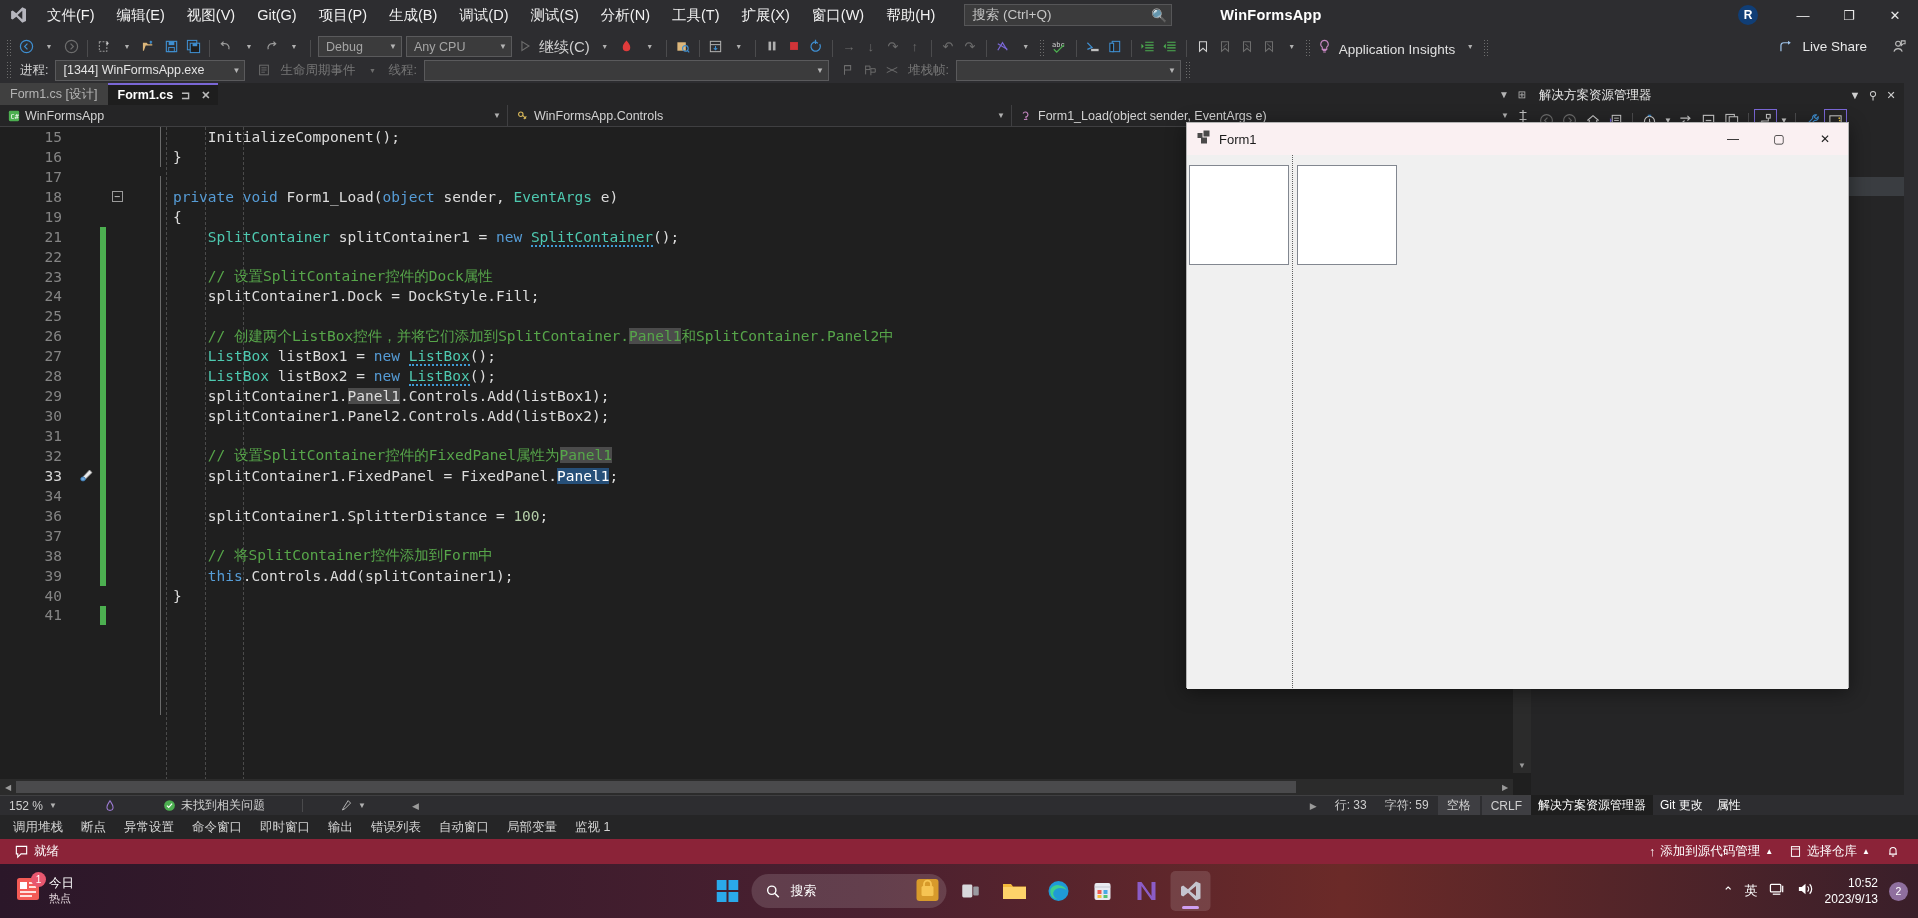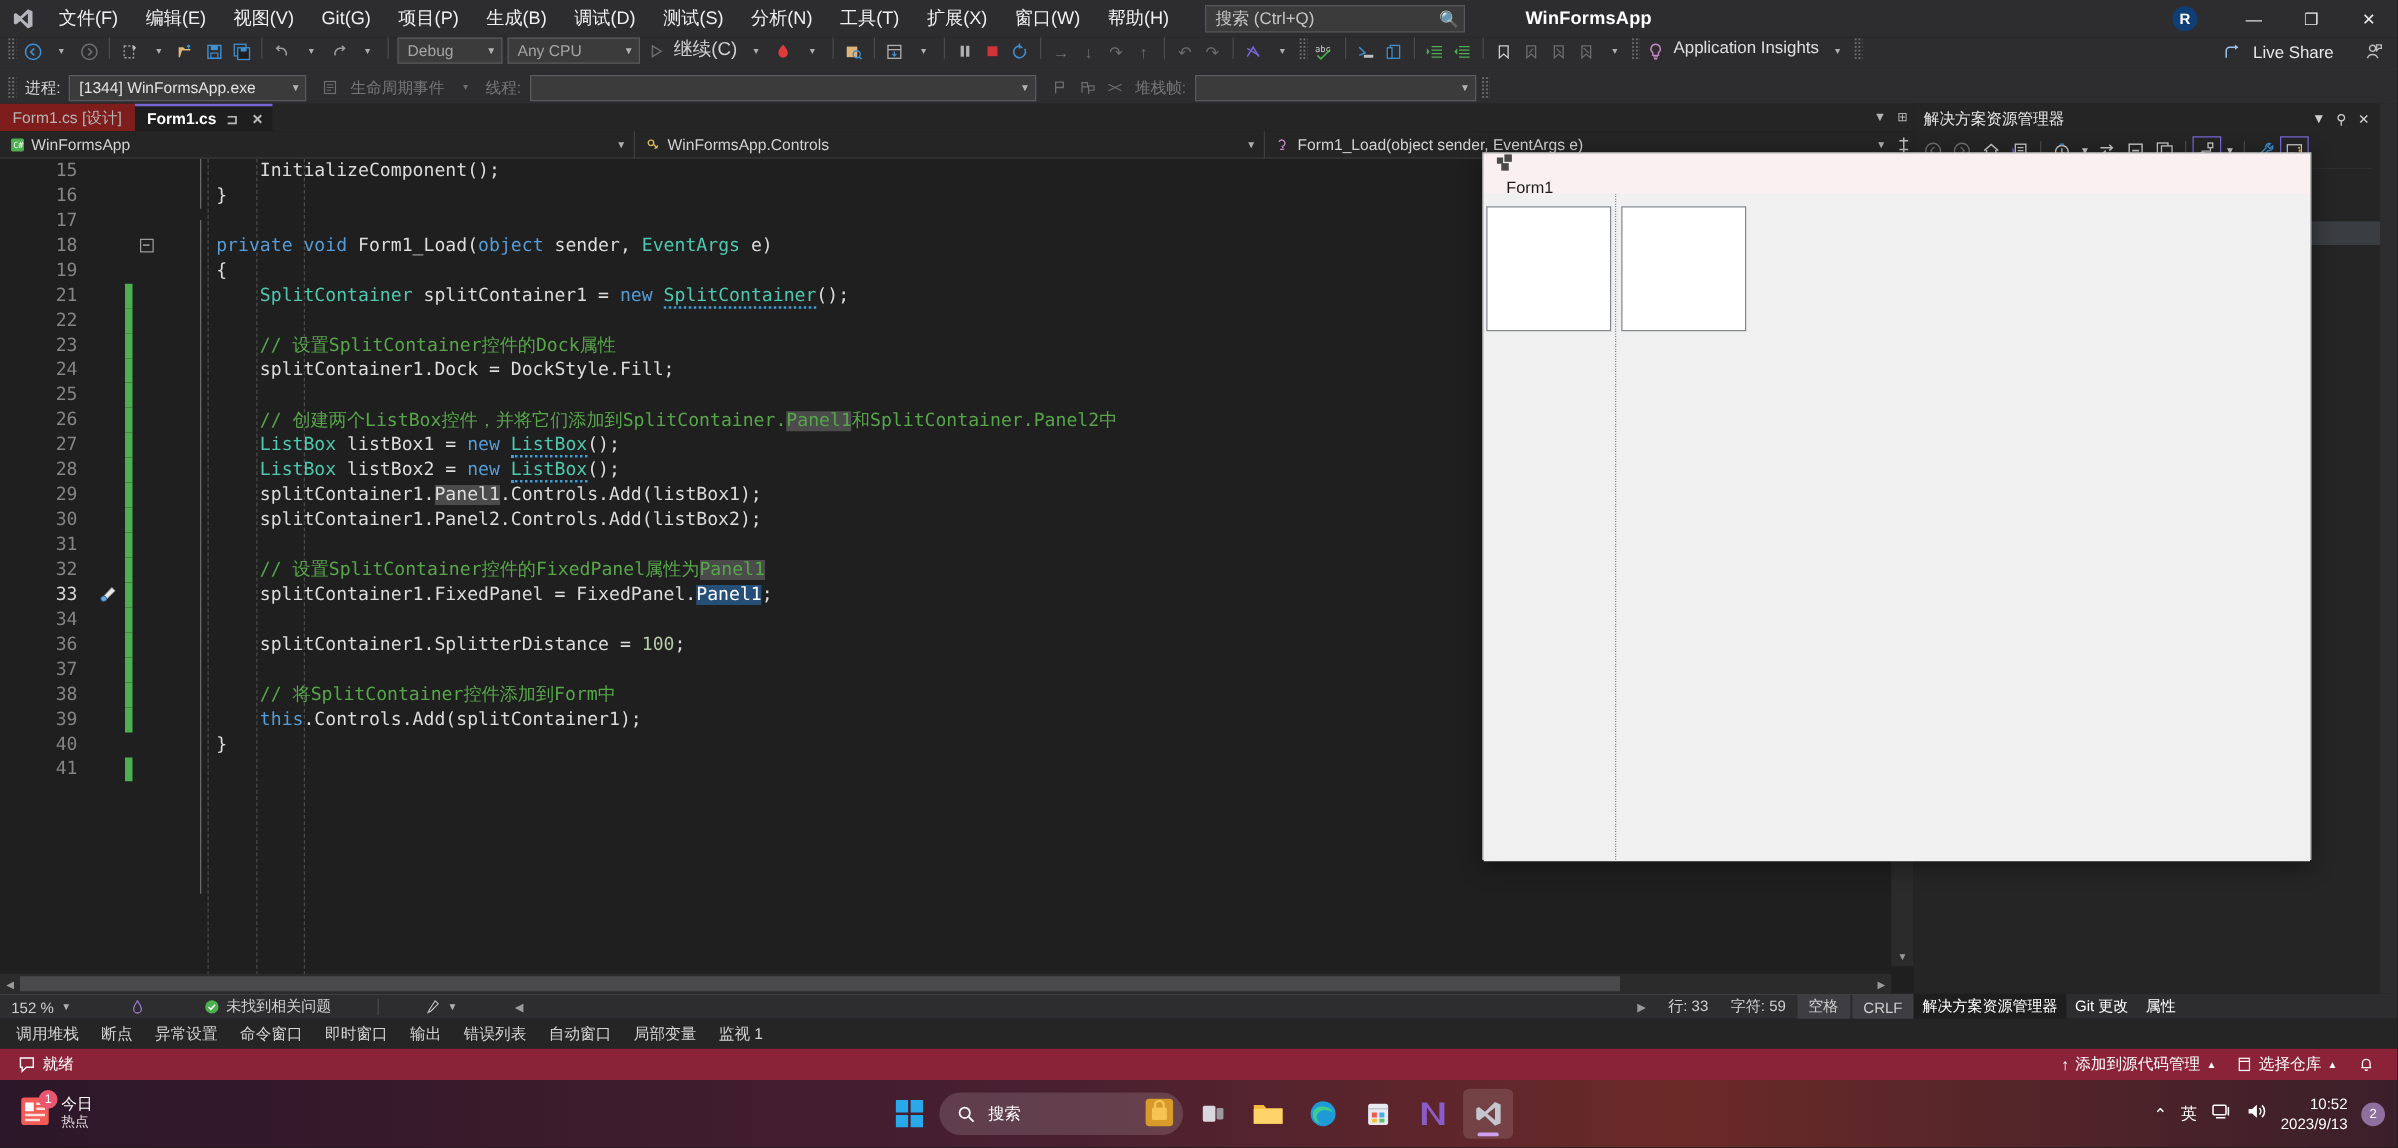--- a/index.html
+++ b/index.html
@@ -47,21 +47,21 @@
     display: flex; align-items: center; justify-content: center; margin-right: 22px;
   }
   .wbtn {
     width: 46px; height: 30px; display: flex; align-items: center; justify-content: center;
     color: #e8e8e8; font-size: 13px;
   }
 
   
   .toolbar {
     position: absolute; top: 30px; left: 0; width: 1918px; height: 27px;
-    background: #2d2d30; display: flex; align-items: flex-start; padding-left: 4px;
+    background: #2d2d30; display: flex; align-items: flex-end; padding-left: 4px;
   }
   .tb {
     height: 22px; min-width: 22px; padding: 0 3px;
     display: flex; align-items: center; justify-content: center;
     color: #c9c9c9; font-size: 13px;
   }
   .tb.dis { color: #6d6d6d; }
   .grip {
     width: 7px; height: 18px; margin: 0 2px;
     background-image: radial-gradient(circle, #6d6d6d 1px, transparent 1px);
@@ -86,21 +86,21 @@
   .pb-label { font-size: 12.5px; color: #d4d4d4; padding: 0 5px; white-space: nowrap; }
   .pb-label.dis { color: #767676; }
 
   
   .tabbar {
     position: absolute; top: 83px; left: 0; width: 1531px; height: 22px;
     background: #252526; display: flex; align-items: flex-end;
   }
   .tab {
     height: 22px; display: flex; align-items: center; padding: 0 10px;
-    font-size: 12.5px; color: #b4b4b4; background: #7f1d1d; white-space: nowrap;
+    font-size: 12.5px; color: #b4b4b4; background: #404040; white-space: nowrap;
   }
   .tab.active {
     background: #1e1e1e; color: #ffffff; font-weight: bold;
     border-top: 2px solid #7a67d6; padding-right: 4px;
   }
   .tab .tbtn { font-size: 11px; color: #b9b9b9; padding: 0 3px; margin-left: 5px; }
   .tabbar-right {
     position: absolute; right: 0; top: 0; height: 22px; display: flex; align-items: center;
   }
   .tabbar-right .ic { width: 18px; text-align: center; color: #b4b4b4; font-size: 10px; }
@@ -293,23 +293,22 @@
     color: #fff; font-size: 10.5px; display: flex; align-items: center; justify-content: center;
   }
 
   
   .form1 {
     position: absolute; left: 1186px; top: 122px; width: 663px; height: 566px;
     background: #f0f0f0; border: 1px solid #b4b4b4;
     box-shadow: 0 4px 18px rgba(0,0,0,0.45);
   }
   .form1-title {
-    height: 32px; background: #faf0f2; display: flex; 
+    height: 32px; background: #faf0f2; display: flex; align-items: center;
     padding-left: 10px;
-    flex-direction: column;
   }
   .form1-title .ftxt { font-size: 13px; color: #1b1b1b; margin-left: 8px; }
   .form1-btns { margin-left: auto; display: flex; height: 32px; }
   .form1-btns .fb {
     width: 46px; height: 32px; display: flex; align-items: center; justify-content: center;
     color: #1b1b1b; font-size: 12px;
   }
   .form1-body { position: relative; width: 100%; height: 534px; background: #f0f0f0; }
   .listbox { position: absolute; background: #ffffff; border: 1px solid #828790; }
   .splitter {

